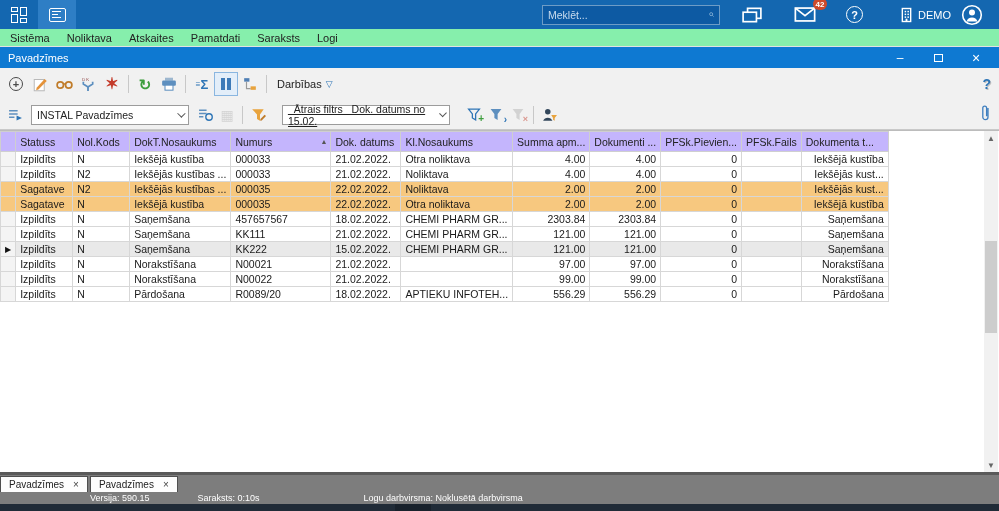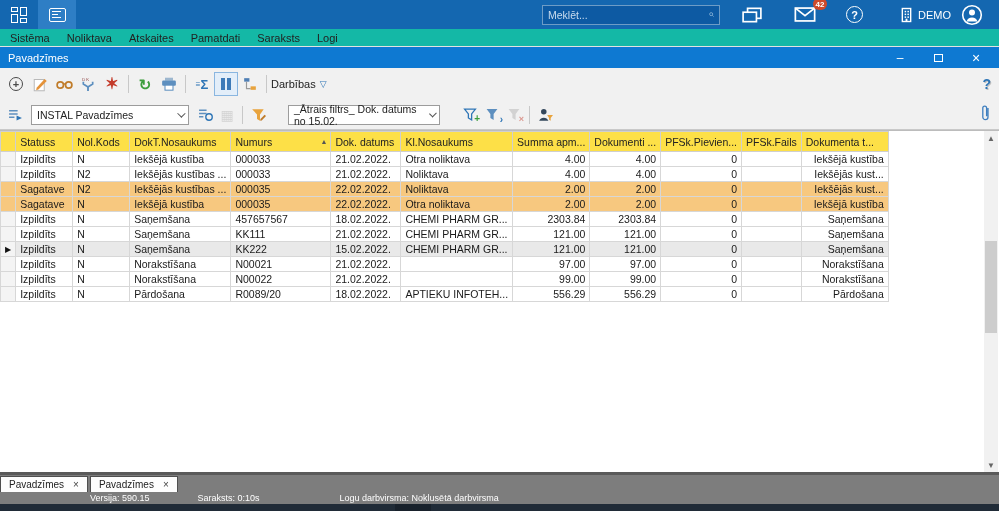--- a/index.html
+++ b/index.html
@@ -23,21 +23,21 @@
   .top-spacer { flex:1; }
   .searchbox { width:178px; height:20px; background:#0d5aa3; border:1px solid #6d9cc6; display:flex; align-items:center; padding:0 5px; margin-right:22px;gap:26px; }
   .searchbox input { flex:1; background:transparent; border:none; outline:none; color:#d7e5f2; font-size:10.5px; font-family:inherit; }
   .searchbox input::placeholder { color:#c9dcee; }
   .topicon { position:relative; display:flex; align-items:center; justify-content:flex-start; width:34px; height:31px; cursor:pointer; }
   .badge { position:absolute; top:-1px; right:1px; min-width:14px; height:12px; background:#cf4a2a; border-radius:7px; color:#fff; font-size:8px; font-weight:bold; display:flex; align-items:center; justify-content:center; padding:0 2px; }
   .help-circle { width:17px; height:17px; border:1.6px solid #fff; border-radius:50%; color:#fff; font-size:11px; font-weight:bold; display:flex; align-items:center; justify-content:center; }
   .company { display:flex; align-items:center; gap:5px; color:#fff; font-size:11px; margin:0 10px 0 8px; cursor:pointer; }
 
   
-  .menubar { height:18px; background:#14b8a6; display:flex; align-items:center; gap:17px; padding-left:10px; border-bottom:1px solid #e2e2e2; }
+  .menubar { height:18px; background:#86efac; display:flex; align-items:center; gap:17px; padding-left:10px; border-bottom:1px solid #e2e2e2; }
   .menubar span { font-size:11px; color:#222; cursor:pointer; }
 
   
   .titlebar { height:21px; background:#0e79d2; display:flex; align-items:center; color:#fff; }
   .titlebar .wtitle { font-size:11px; padding-left:8px; flex:1; }
   .wbtn { width:38px; height:21px; display:flex; align-items:center; justify-content:center; font-size:12px; cursor:pointer; }
   .wbtn.max i { width:9px; height:8px; border:1.3px solid #fff; display:block; }
   .wbtn.close { font-size:14px; margin-right:4px; }
 
   
@@ -45,64 +45,64 @@
   .tbtn { width:24px; height:24px; display:flex; align-items:center; justify-content:center; cursor:pointer; position:relative; }
   .tbtn.pressed { border:1px solid #8ab6e0; background:#e3eef9; }
   .tsep { width:1px; height:18px; background:#c8c8c8; margin:0 4px; }
   .circle-plus { width:14px; height:14px; border:1.6px solid #4a4a4a; border-radius:50%; color:#4a4a4a; font-size:11px; font-weight:bold; display:flex; align-items:center; justify-content:center; line-height:1; }
   .glyph-red { color:#c43b2a; font-weight:900; font-size:16px; line-height:1; }
   .glyph-green { color:#3d9e3d; font-weight:bold; font-size:15px; line-height:1; }
   .sum-wrap { color:#2e75b6; font-weight:bold; font-size:13px; display:flex; align-items:center; }
   .sum-wrap small { font-size:8px; margin-right:1px; letter-spacing:-1px; }
   .colbars { display:flex; gap:2px; }
   .colbars i { width:4px; height:12px; background:#3d7ab8; display:block; }
-  .actions { display:flex; align-items:center; gap:4px; font-size:11px; color:#222; cursor:pointer; margin-left:0; }
+  .actions { display:flex; align-items:center; gap:4px; font-size:11px; color:#222; cursor:pointer; margin-left:6px; }
   .actions b { color:#2e75b6; font-weight:normal; font-size:9px; }
   .right-edge { margin-left:auto; margin-right:8px; }
   .qmark { color:#2e75b6; font-weight:bold; font-size:14px; text-shadow:1px 1px 0 #c0c0c0; }
 
   
   .filterbar { height:30px; background:#f1f1f1; display:flex; align-items:center; padding-left:4px; border-bottom:1px solid #c9c9c9; }
   .combo { height:20px; background:#fff; border:1px solid #9c9c9c; display:flex; align-items:center; font-size:10.5px; color:#222; padding-left:5px; cursor:pointer; }
   .combo .chev { margin-left:auto; margin-right:5px; width:6px; height:6px; border-right:1.4px solid #555; border-bottom:1.4px solid #555; transform:rotate(45deg) translateY(-2px); }
   .combo.c1 { width:158px; margin:12px 5px; }
-  .combo.c2 { width:152px; margin:0 19px; }
+  .combo.c2 { width:168px; margin:0 13px;text-decoration:underline; }
   .fbtn { width:22px; height:22px; display:flex; align-items:center; justify-content:center; cursor:pointer; position:relative; }
   .fbtn.disabled { opacity:.5; }
   .grid-glyph { color:#b5b5b5; font-size:14px; }
   .mini-plus { position:absolute; right:1px; bottom:2px; color:#3d9e3d; font-size:10px; font-weight:900; line-height:1; }
   .mini-x { position:absolute; right:1px; bottom:2px; color:#c43b2a; font-size:9px; font-weight:900; line-height:1; }
   .mini-arrow { position:absolute; right:0px; bottom:1px; color:#2e75b6; font-size:10px; font-weight:bold; line-height:1; }
 
   
   .content { position:relative; height:342px; background:#fff; border-top:1px solid #bcbcbc; }
   table.grid { border-collapse:collapse; table-layout:fixed; font-size:10.5px; color:#1a1a1a; }
   table.grid th, table.grid td { border:1px solid #d7d7d7; padding:0 4px; overflow:hidden; white-space:nowrap; height:15px; }
-  table.grid th { background:#fde047; font-weight:normal; text-align:left; color:#222; height:20px; border-color:#cfcfcf; cursor:pointer; position:relative; }
+  table.grid th { background:#c4b5fd; font-weight:normal; text-align:left; color:#222; height:20px; border-color:#cfcfcf; cursor:pointer; position:relative; }
   table.grid th .sort { position:absolute; right:3px; top:6px; font-size:7px; color:#555; }
   td.sel, th.sel { background:#f4f4f4; padding:0; text-align:center; font-size:8px; color:#111; }
   tr.draft td { background:#f7c87f; }
   tr.draft td.sel { background:#f7c87f; }
   tr.selected td { background:#e9e9e9; }
   tr.selected td.sel { background:#f4f4f4; }
   td.num { text-align:right; }
   .vscroll { position:absolute; top:0; right:1px; width:14px; height:341px; background:#f1f1f1; }
   .vscroll .arr { position:absolute; left:0; width:14px; height:14px; display:flex; align-items:center; justify-content:center; font-size:8px; color:#666; cursor:pointer; }
   .vscroll .arr.up { top:0; } .vscroll .arr.down { bottom:0; }
   .vscroll .thumb { position:absolute; left:1px; width:12px; top:110px; height:92px; background:#cdcdcd; cursor:pointer; }
 
   
   .bottom-line { height:3px; background:#5a5a5a; }
   .tabbar { height:17px; background:#7d7d7d; display:flex; align-items:stretch; padding-top:1px; }
   .btab { background:#fdfdfd; border:1px solid #4f4f4f; border-bottom:none; display:flex; align-items:center; gap:9px; padding:0 8px; font-size:10px; color:#222; margin-right:2px; cursor:pointer; }
   .btab .x { color:#444; font-size:10px; cursor:pointer; }
   .statusbar { height:12px; background:#7d7d7d; color:#fff; font-size:9px; display:flex; align-items:center; }
   .statusbar .s1 { margin-left:90px; }
   .statusbar .s2 { margin-left:48px; }
-  .statusbar .s3 { margin-left:80px; }
+  .statusbar .s3 { margin-left:104px; }
   .taskbar { height:7px; background:#202b37; position:relative; }
   .taskbar i { position:absolute; left:395px; top:0; width:36px; height:7px; background:#18212b; display:block; }
 </style>
 </head>
 <body>
 
 <div class="topbar">
   <div class="tile">
     <span class="dash-icon">
         <i></i>

